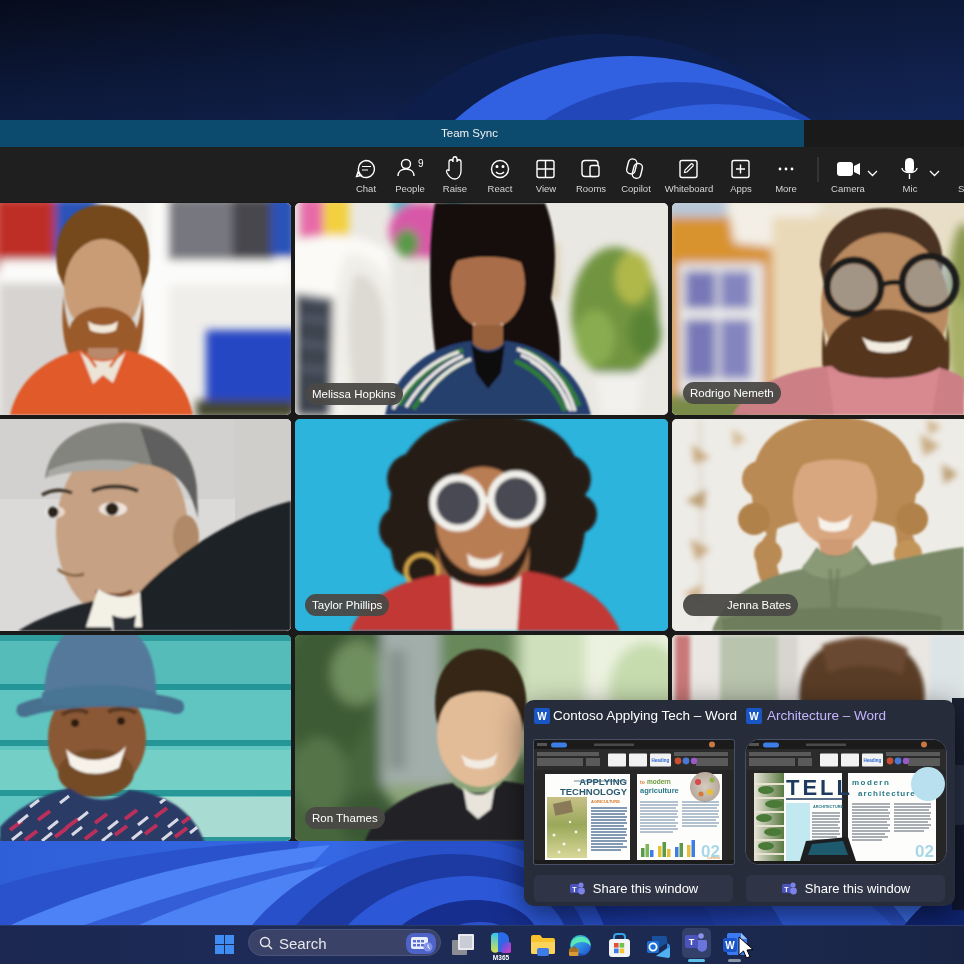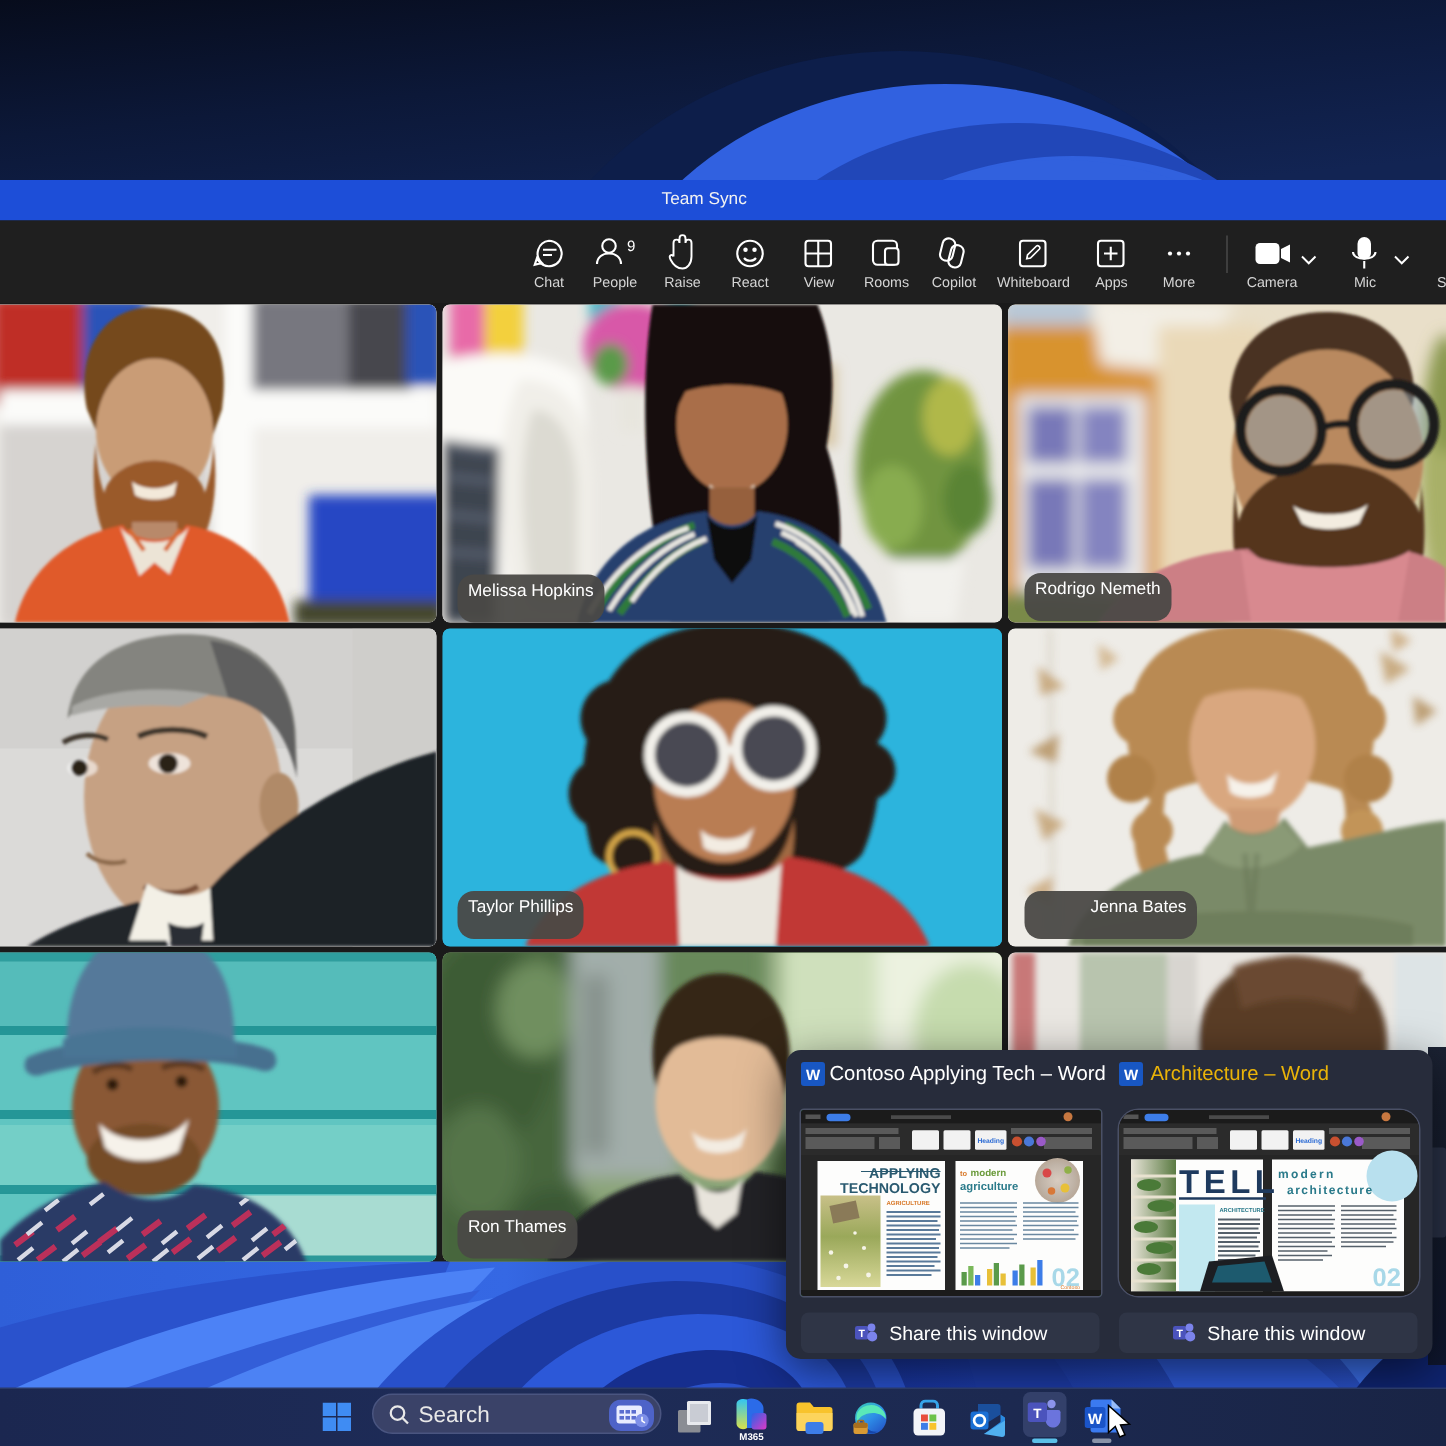--- a/index.html
+++ b/index.html
@@ -1,19 +1,19 @@
 <!DOCTYPE html>
 <html><head>
 <meta charset="utf-8">
 <style>
   html,body{margin:0;padding:0;background:#000;}
   #stage{position:relative;width:964px;height:964px;overflow:hidden;background:#0a1328;font-family:"Liberation Sans",sans-serif;}
   .abs{position:absolute;}
   .tile{position:absolute;border-radius:5px;overflow:hidden;background:#333;}
-  .tag{position:absolute;background:rgba(74,73,70,0.95);color:#fff;font-size:11.5px;line-height:22px;height:32px;padding:0 7px;border-radius:11px;white-space:nowrap;}
+  .tag{position:absolute;background:rgba(74,73,70,0.95);color:#fff;font-size:11.5px;line-height:22px;height:22px;padding:0 7px;border-radius:11px;white-space:nowrap;}
 </style>
 </head>
 <body>
 <div id="stage">
 
 <svg class="abs" style="left:0;top:0" width="964" height="964" viewBox="0 0 964 964">
   <defs>
     <linearGradient id="skyg" x1="0" y1="0" x2="0.75" y2="1">
       <stop offset="0" stop-color="#070c1c"></stop>
       <stop offset="0.45" stop-color="#0c1838"></stop>
@@ -53,21 +53,21 @@
     <path d="M620,841 C680,870 720,915 730,964 L660,964 C650,915 636,875 620,841 Z" fill="#1c3aa4"></path>
     <path d="M700,841 C790,848 875,890 925,964 L800,964 C780,905 745,868 700,841 Z" fill="#2d59d6"></path>
     <path d="M810,845 C885,862 945,902 964,945 L964,964 L930,964 C905,905 860,870 810,845 Z" fill="#3a6ee8"></path>
     <path d="M880,964 C905,915 935,890 964,880 L964,964 Z" fill="#0f2470"></path>
     <path d="M0,964 L0,938 C30,948 62,956 92,964 Z" fill="#1a2f8c"></path>
   </g>
 </svg>
 
 <div class="abs" style="left:0;top:120px;width:964px;height:721px;background:#1a1a1a;"></div>
 
-<div class="abs" style="left:0;top:120px;width:964px;height:27px;background:#1d4ed8;color:#f2f2f2;font-size:11.5px;">
+<div class="abs" style="left:0;top:120px;width:804px;height:27px;background:#0c4a6e;color:#f2f2f2;font-size:11.5px;">
   <span style="position:absolute;left:441px;top:7px;">Team Sync</span>
 </div>
 
 <div class="abs" style="left:0;top:147px;width:964px;height:55px;background:#1f1f1f;" id="toolbar">
   <svg class="abs" style="left:0;top:0" width="964" height="55" viewBox="0 0 964 55" fill="none" stroke="#fff" stroke-width="1.4">
 
     <path d="M366,13.5 a8.5,8.5 0 1 1 -8,11.5 l-1.5,4.5 l4.8,-1.2 a8.5,8.5 0 0 1 4.7,-14.8 Z" fill="none"></path>
     <path d="M362,19.5 h9 M362,23 h6" stroke-width="1.2"></path>
 
     <circle cx="406" cy="17" r="4.5"></circle>
@@ -467,21 +467,21 @@
 
   <svg class="abs" style="left:9px;top:7px" width="18" height="18" viewBox="0 0 18 18">
         <rect x="1" y="1" width="16" height="16" rx="2" fill="#1857c3"></rect>
         <text x="9" y="13" font-size="10" font-weight="bold" fill="#fff" text-anchor="middle" font-family="Liberation Sans">W</text>
       </svg>
   <span class="abs" style="left:29px;top:8px;color:#fff;font-size:13.5px;">Contoso Applying Tech – Word</span>
   <svg class="abs" style="left:221px;top:7px" width="18" height="18" viewBox="0 0 18 18">
         <rect x="1" y="1" width="16" height="16" rx="2" fill="#1857c3"></rect>
         <text x="9" y="13" font-size="10" font-weight="bold" fill="#fff" text-anchor="middle" font-family="Liberation Sans">W</text>
       </svg>
-  <span class="abs" style="left:243px;top:8px;color:#eab308;font-size:13.5px;">Architecture – Word</span>
+  <span class="abs" style="left:243px;top:8px;color:#c4b5fd;font-size:13.5px;">Architecture – Word</span>
 
   <div class="abs" id="thumb1" style="left:9px;top:39px;width:200px;height:124px;background:#22c55e;border:1px solid #4a5066;border-radius:3px;overflow:hidden;">
   <svg width="200" height="124" viewBox="0 0 200 124">
     <rect width="200" height="124" fill="#262626"></rect>
     <rect width="200" height="9" fill="#1b1b1b"></rect>
     <rect x="17" y="2.5" width="16" height="5" rx="2.5" fill="#3d7de8"></rect>
     <rect x="3" y="3" width="10" height="3" fill="#555"></rect>
     <rect x="60" y="3.5" width="40" height="2.5" fill="#4a4a4a"></rect>
     <circle cx="178" cy="4.5" r="3" fill="#c87840"></circle>
     <rect x="0" y="9" width="200" height="21" fill="#2b2b2b"></rect>

